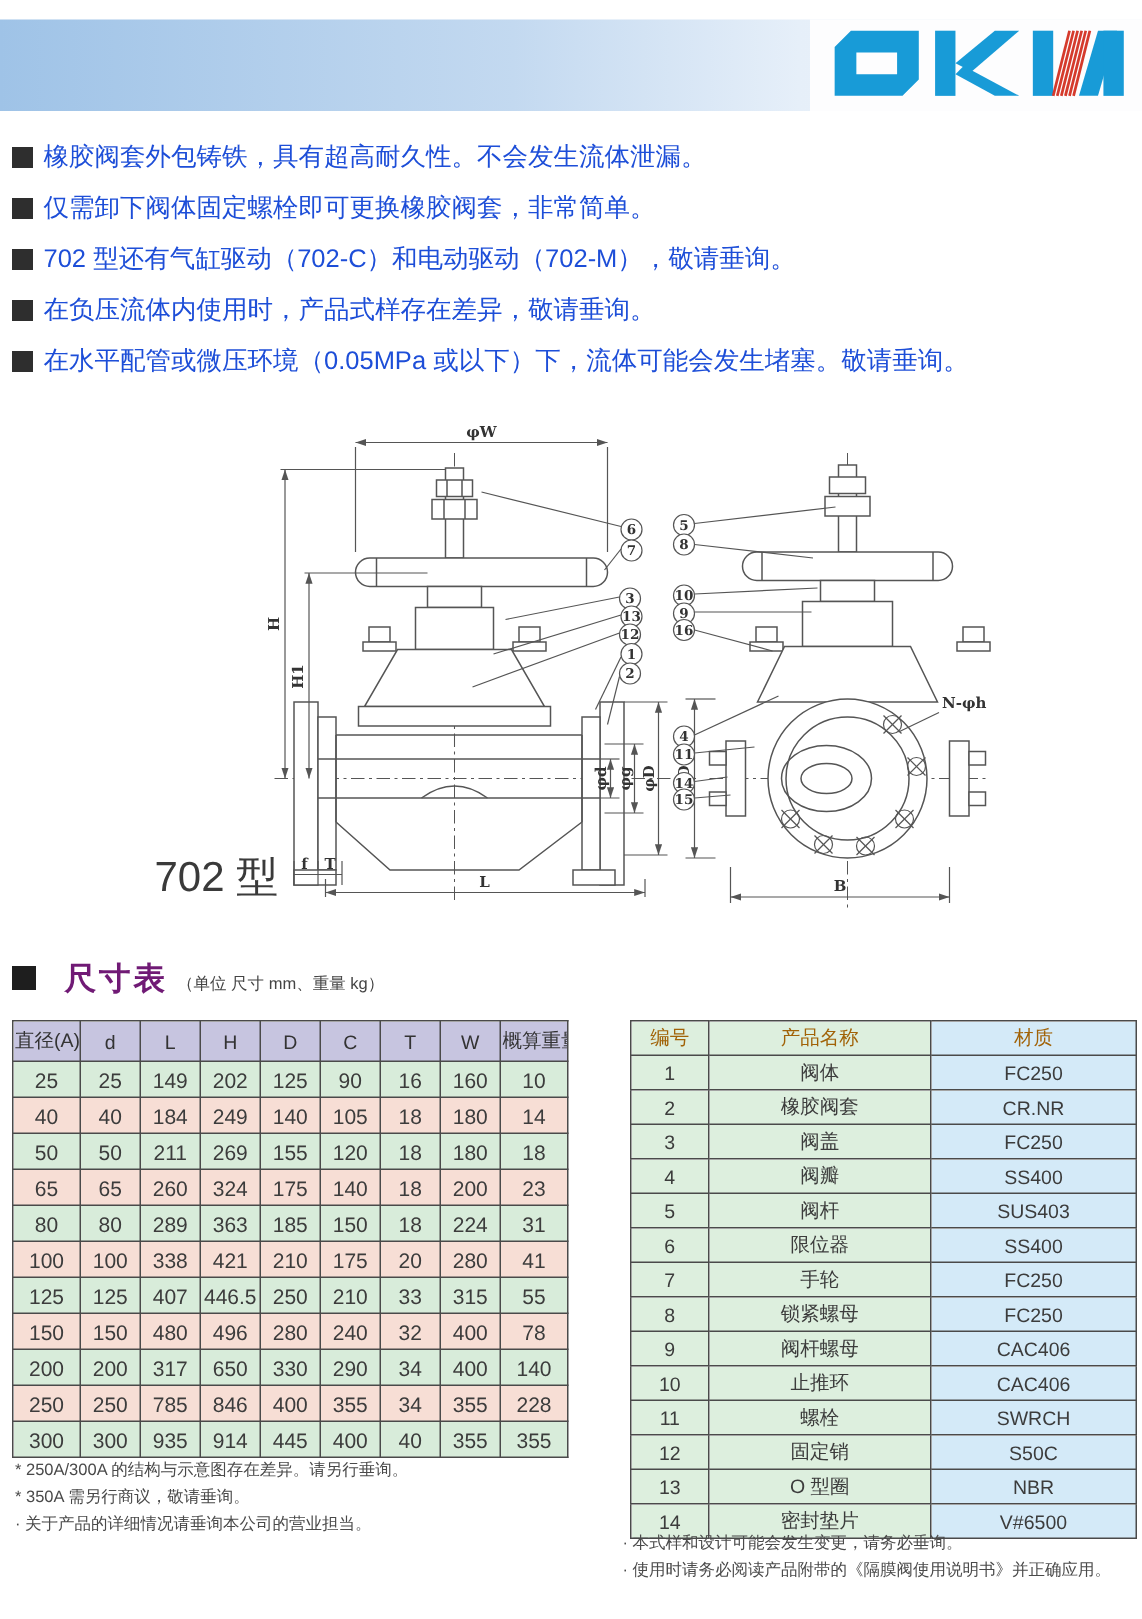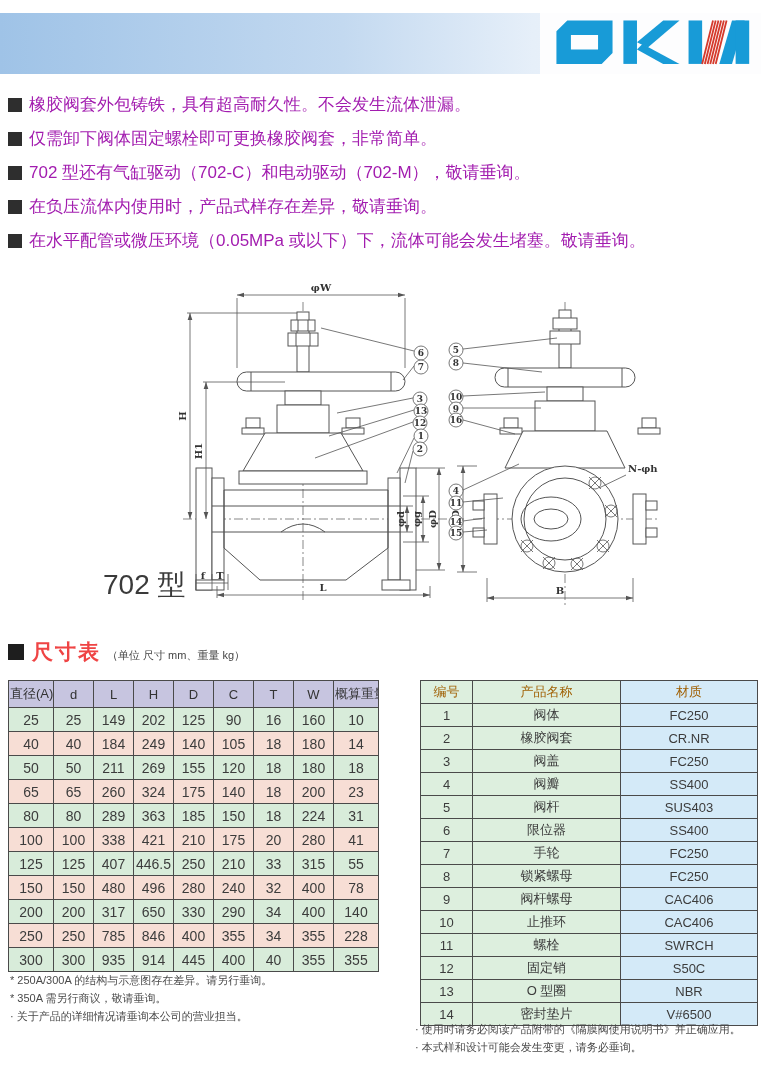--- a/index.html
+++ b/index.html
@@ -8,31 +8,31 @@
     font-family:"Liberation Sans",sans-serif;color:var(--c-text-dark,#333);
     overflow:hidden;
   }
   
   .band{position:absolute;left:0;top:13px;width:761px;height:61px;
     background:linear-gradient(90deg,var(--c-band-start,#9fc3e7) 0%,#c3d9f0 45%,#e6eff9 70%,var(--c-band-end,#f2f7fc) 100%);}
   .logo-box{position:absolute;right:0;top:13px;width:221px;height:61px;background:#fdfdfe;
     display:flex;align-items:center;justify-content:center;}
   
   .features{position:absolute;left:8px;top:94px;width:745px;}
-  .feature{display:flex;align-items:flex-start;margin-bottom:12px;font-size:17px;line-height:22px;color:#a21caf;}
+  .feature{display:flex;align-items:flex-start;margin-bottom:12px;font-size:17px;line-height:22px;color:#1d4ed8;}
   .feature .sq{width:14px;height:14px;background:#2e2e2e;margin:4px 7px 0 0;flex:0 0 auto;}
   
   .drawing{position:absolute;left:95px;top:268px;}
   .dimtext{font-family:"DejaVu Serif","Liberation Serif",serif;font-weight:bold;font-size:10px;fill:#333;}
   .modeltext{font-family:"Liberation Sans",sans-serif;font-size:28px;fill:#3a3a3a;}
   .callout-t{font-family:"DejaVu Serif","Liberation Serif",serif;font-weight:bold;font-size:9px;fill:#333;}
   
   .section-title{position:absolute;left:8px;top:638px;display:flex;align-items:baseline;}
   .section-title .sq{width:16px;height:16px;background:#1e1e1e;align-self:center;margin-right:8px;}
-  .section-title .t{font-size:21px;font-weight:bold;color:#ef4444;letter-spacing:2px;}
+  .section-title .t{font-size:21px;font-weight:bold;color:#701a75;letter-spacing:2px;margin-left:11px;}
   .section-title .n{font-size:11px;color:#444;margin-left:6px;}
   
   table{border-collapse:collapse;table-layout:fixed;}
   td,th{border:1.5px solid var(--c-tbl-border,#4a4a4a);text-align:center;vertical-align:middle;
     font-weight:normal;overflow:hidden;white-space:nowrap;}
   #dim-table{position:absolute;left:8px;top:680px;width:365px;font-size:14px;border-radius:22px;}
   #dim-table th{background:var(--c-tbl-lavender,#c7c5e0);height:24px;font-size:13px;color:#333;}
   #dim-table td{height:21px;color:#3c3c3c;}
   #dim-table tbody tr:nth-child(odd) td{background:var(--c-tbl-green,#d8ecda);}
   #dim-table tbody tr:nth-child(even) td{background:var(--c-tbl-pink,#f7ded5);}
@@ -544,15 +544,15 @@
       </tr>
     </tbody>
 </table>
 
 <div class="notes notes-left">
   <div>* 250A/300A 的结构与示意图存在差异。请另行垂询。</div>
   <div>* 350A 需另行商议，敬请垂询。</div>
   <div>· 关于产品的详细情况请垂询本公司的营业担当。</div>
 </div>
 <div class="notes notes-right">
+  <div>· 本式样和设计可能会发生变更，请务必垂询。</div>
   <div>· 使用时请务必阅读产品附带的《隔膜阀使用说明书》并正确应用。</div>
-  <div>· 本式样和设计可能会发生变更，请务必垂询。</div>
 </div>
 
 </body></html>

